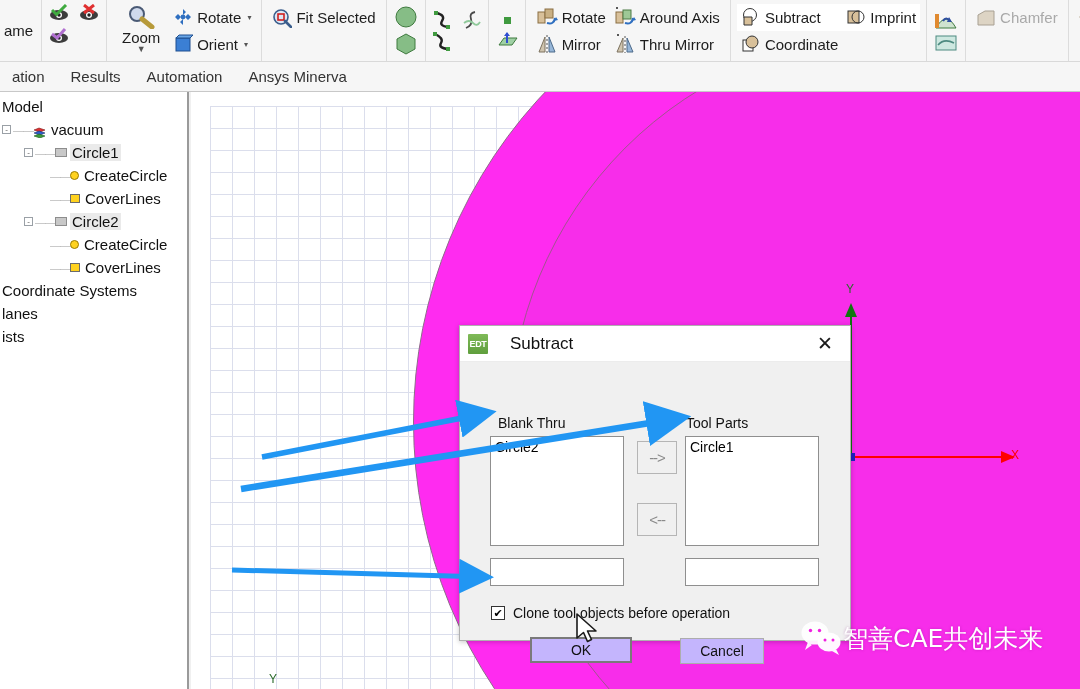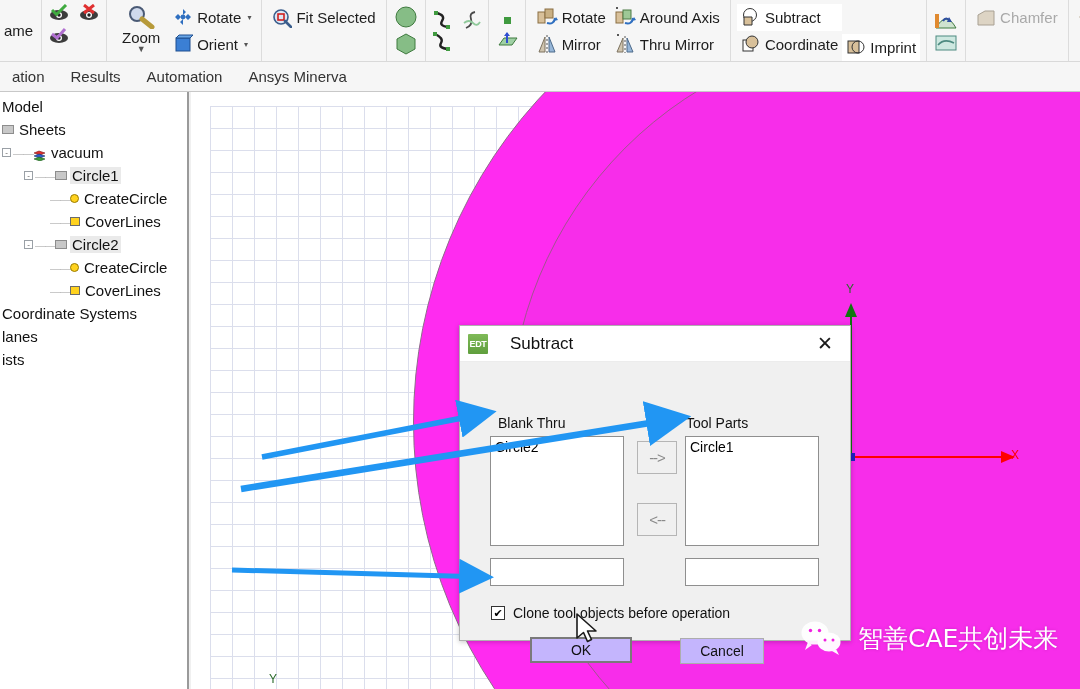--- a/index.html
+++ b/index.html
@@ -159,21 +159,21 @@
     justify-content: center; font-size: 14px; color: #111;
   }
   .dlgbtn.default { border: 2px solid #7a7a7a; }
 
   
   .annot { position: absolute; left: 0; top: 0; width: 1080px; height: 689px; pointer-events: none; }
 
   
   .watermark {
     position: absolute; left: 800px; top: 620px;
-    display: flex; align-items: center; gap: 16px;
+    display: flex; align-items: center; gap: 1px;
     pointer-events: none;
   }
   .wm-text {
     font-size: 25px; color: #ffffff; white-space: nowrap;
     font-family: "DejaVu Sans", sans-serif;
     text-shadow: 0 0 3px rgba(120,0,120,.35);
   }
 
   
   .cursor { position: absolute; pointer-events: none; }
@@ -402,21 +402,21 @@
         <div class="ritem">
           <span class="icn">
             <svg width="20" height="20" viewBox="0 0 20 20">
               <rect x="2" y="6" width="10" height="11" fill="#fff" stroke="#333"></rect>
               <circle cx="11" cy="8" r="6" fill="#d8c09a" stroke="#333"></circle>
             </svg>
           </span>
           <span>Coordinate</span>
         </div>
       </div>
-      <div class="rcol" style="justify-content:flex-end;padding-top:4px;">
+      <div class="rcol" style="justify-content:flex-start;padding-top:4px;">
         <div class="ritem hl">
           <span class="icn">
             <svg width="20" height="20" viewBox="0 0 20 20">
               <rect x="2" y="3" width="11" height="12" fill="#d8c09a" stroke="#333"></rect>
               <circle cx="12" cy="9" r="6" fill="none" stroke="#333"></circle>
             </svg>
           </span>
           <span>Imprint</span>
         </div>
       </div>
@@ -483,24 +483,20 @@
     <div class="tab">Automation</div>
     <div class="tab">Ansys Minerva</div>
   </div>
 
   <div class="treepanel">
 
     <div class="trow" style="padding-left:0px">
       <span class="lbl">Model</span>
     </div>
 
-    <div class="trow" style="padding-left:2px">
-      <span class="ic-sheet"></span>
-      <span class="lbl">Sheets</span>
-    </div>
 
     <div class="trow" style="padding-left:2px">
       <span class="expander">-</span>
       <span class="tline">——</span>
       <span class="ic-stack">
         <svg width="13" height="11" viewBox="0 0 13 11">
           <polygon points="1,3 6,1 12,3 7,5" fill="#e03030" stroke="#7a1515" stroke-width=".6"></polygon>
           <polygon points="1,6 6,4 12,6 7,8" fill="#2f5fd0" stroke="#17306b" stroke-width=".6"></polygon>
           <polygon points="1,9 6,7 12,9 7,11" fill="#3a9a3a" stroke="#1d5a1d" stroke-width=".6"></polygon>
         </svg>

